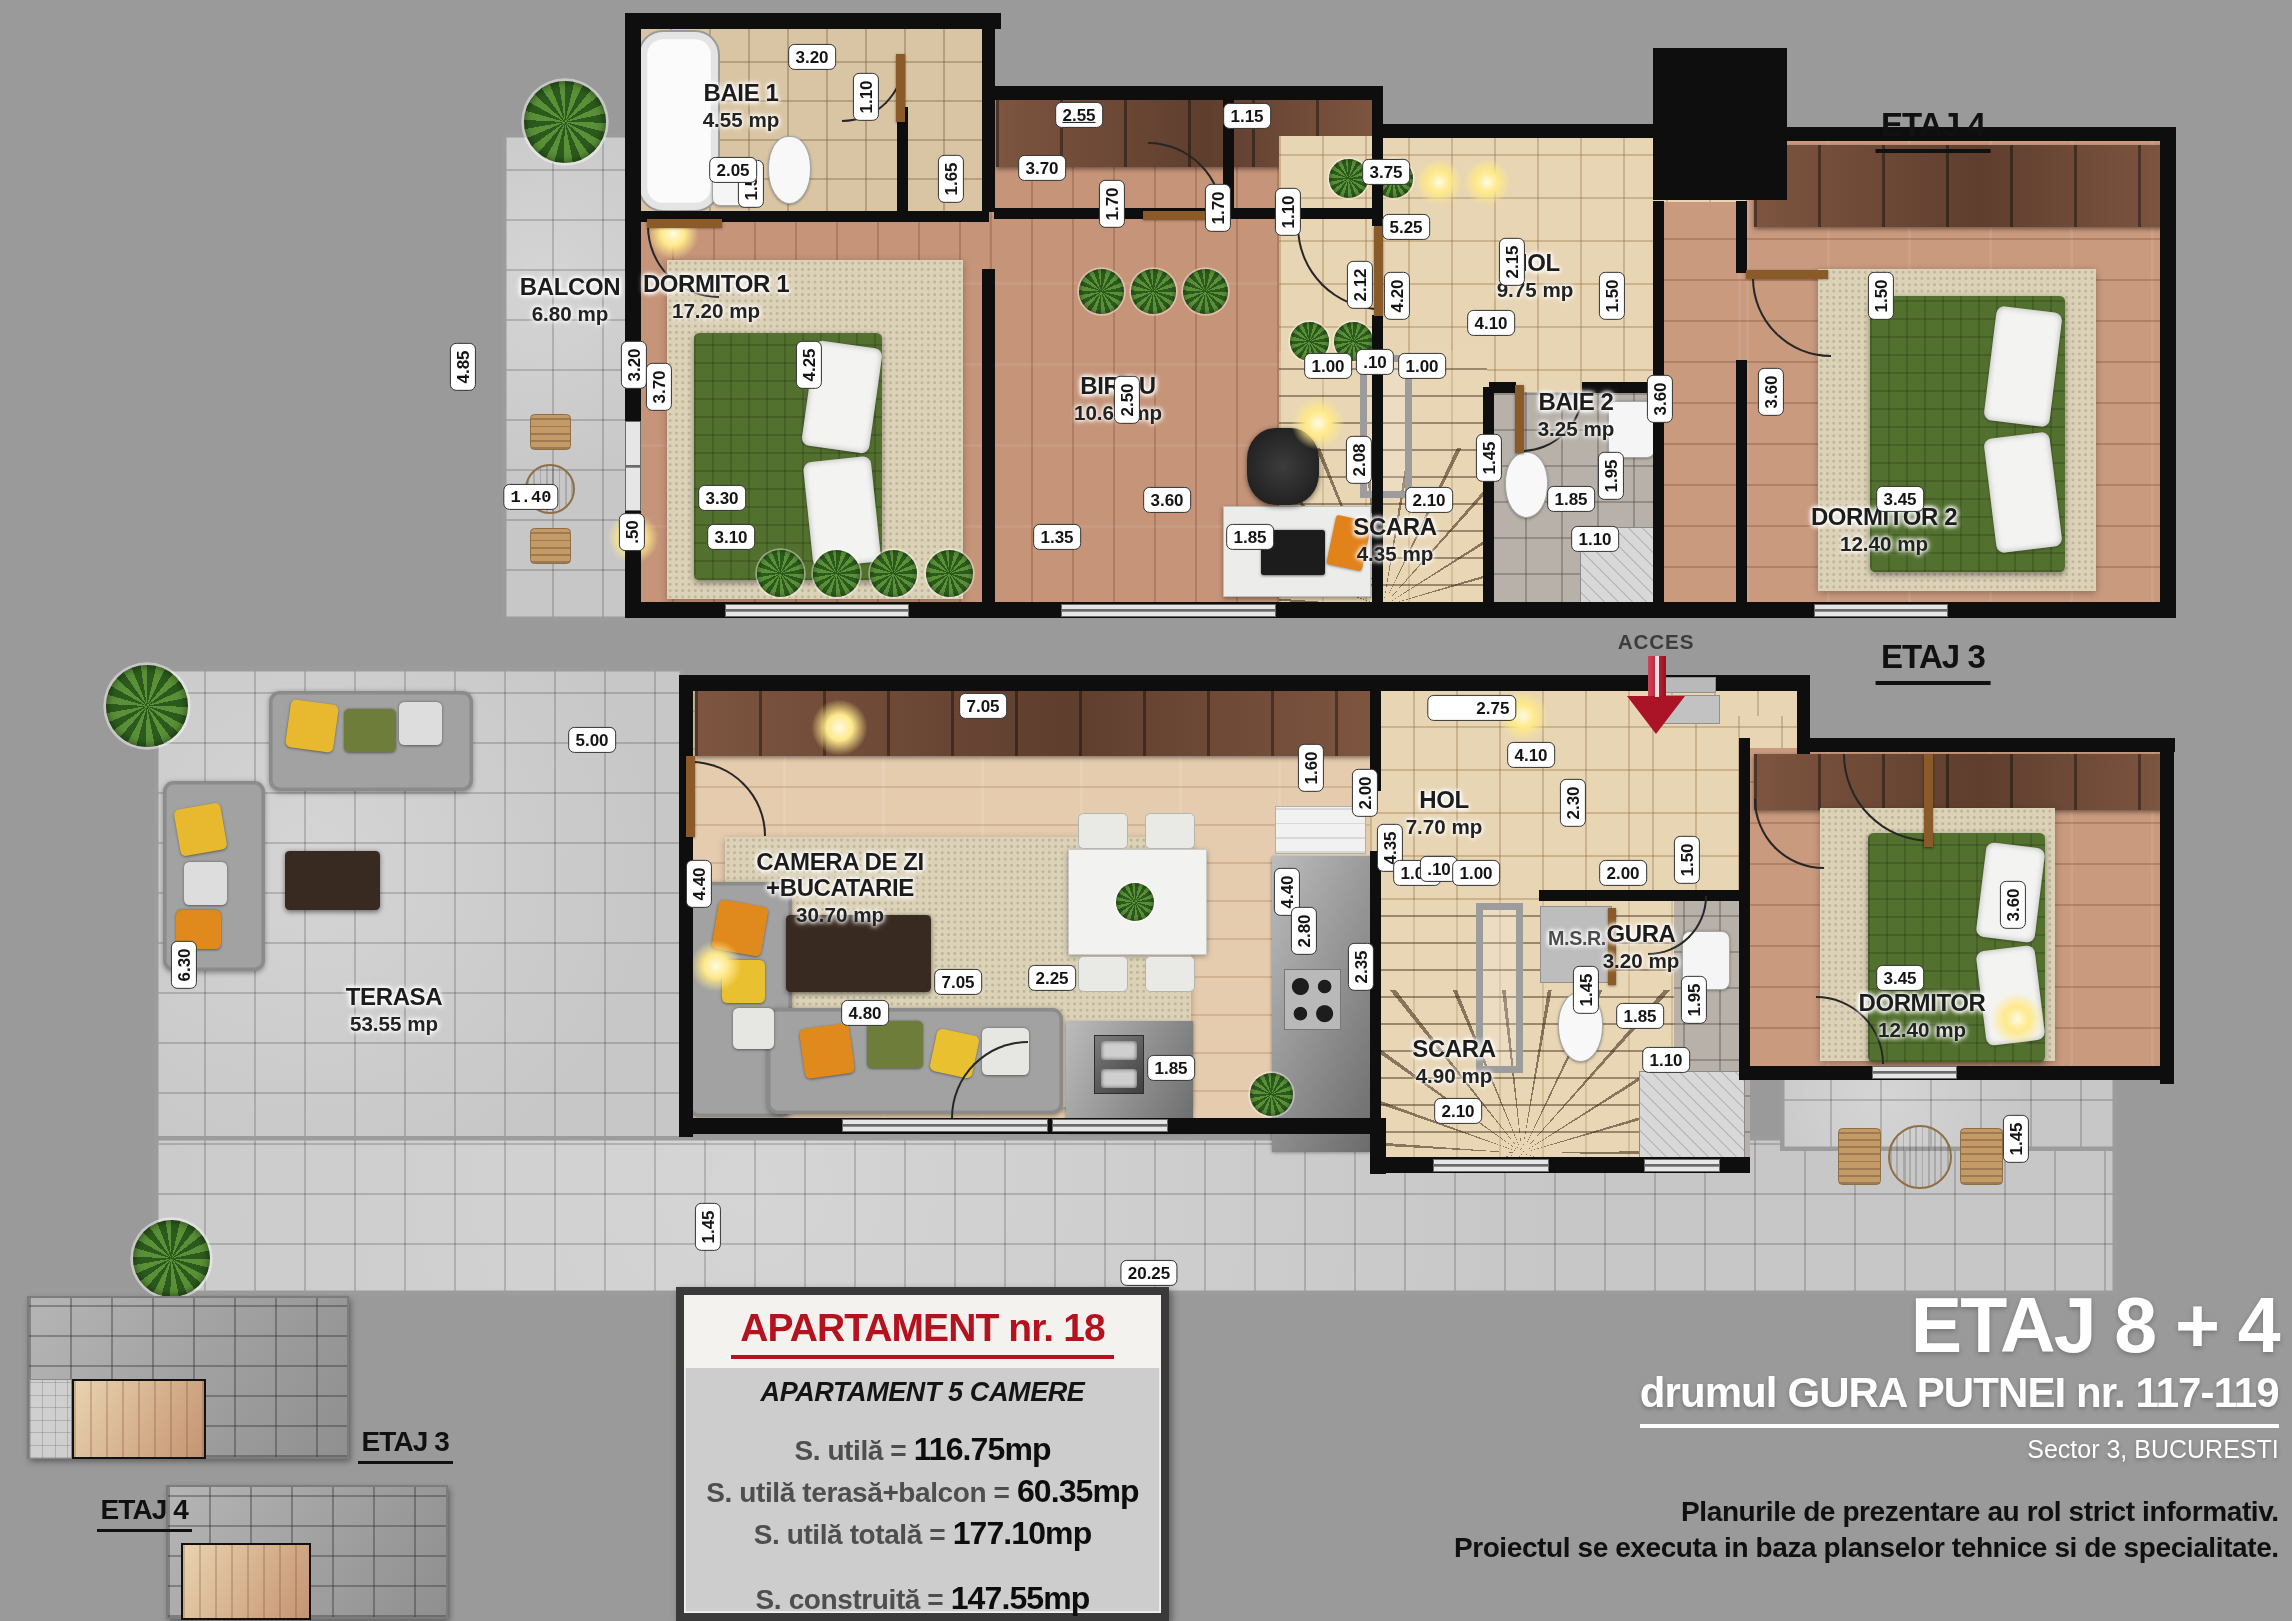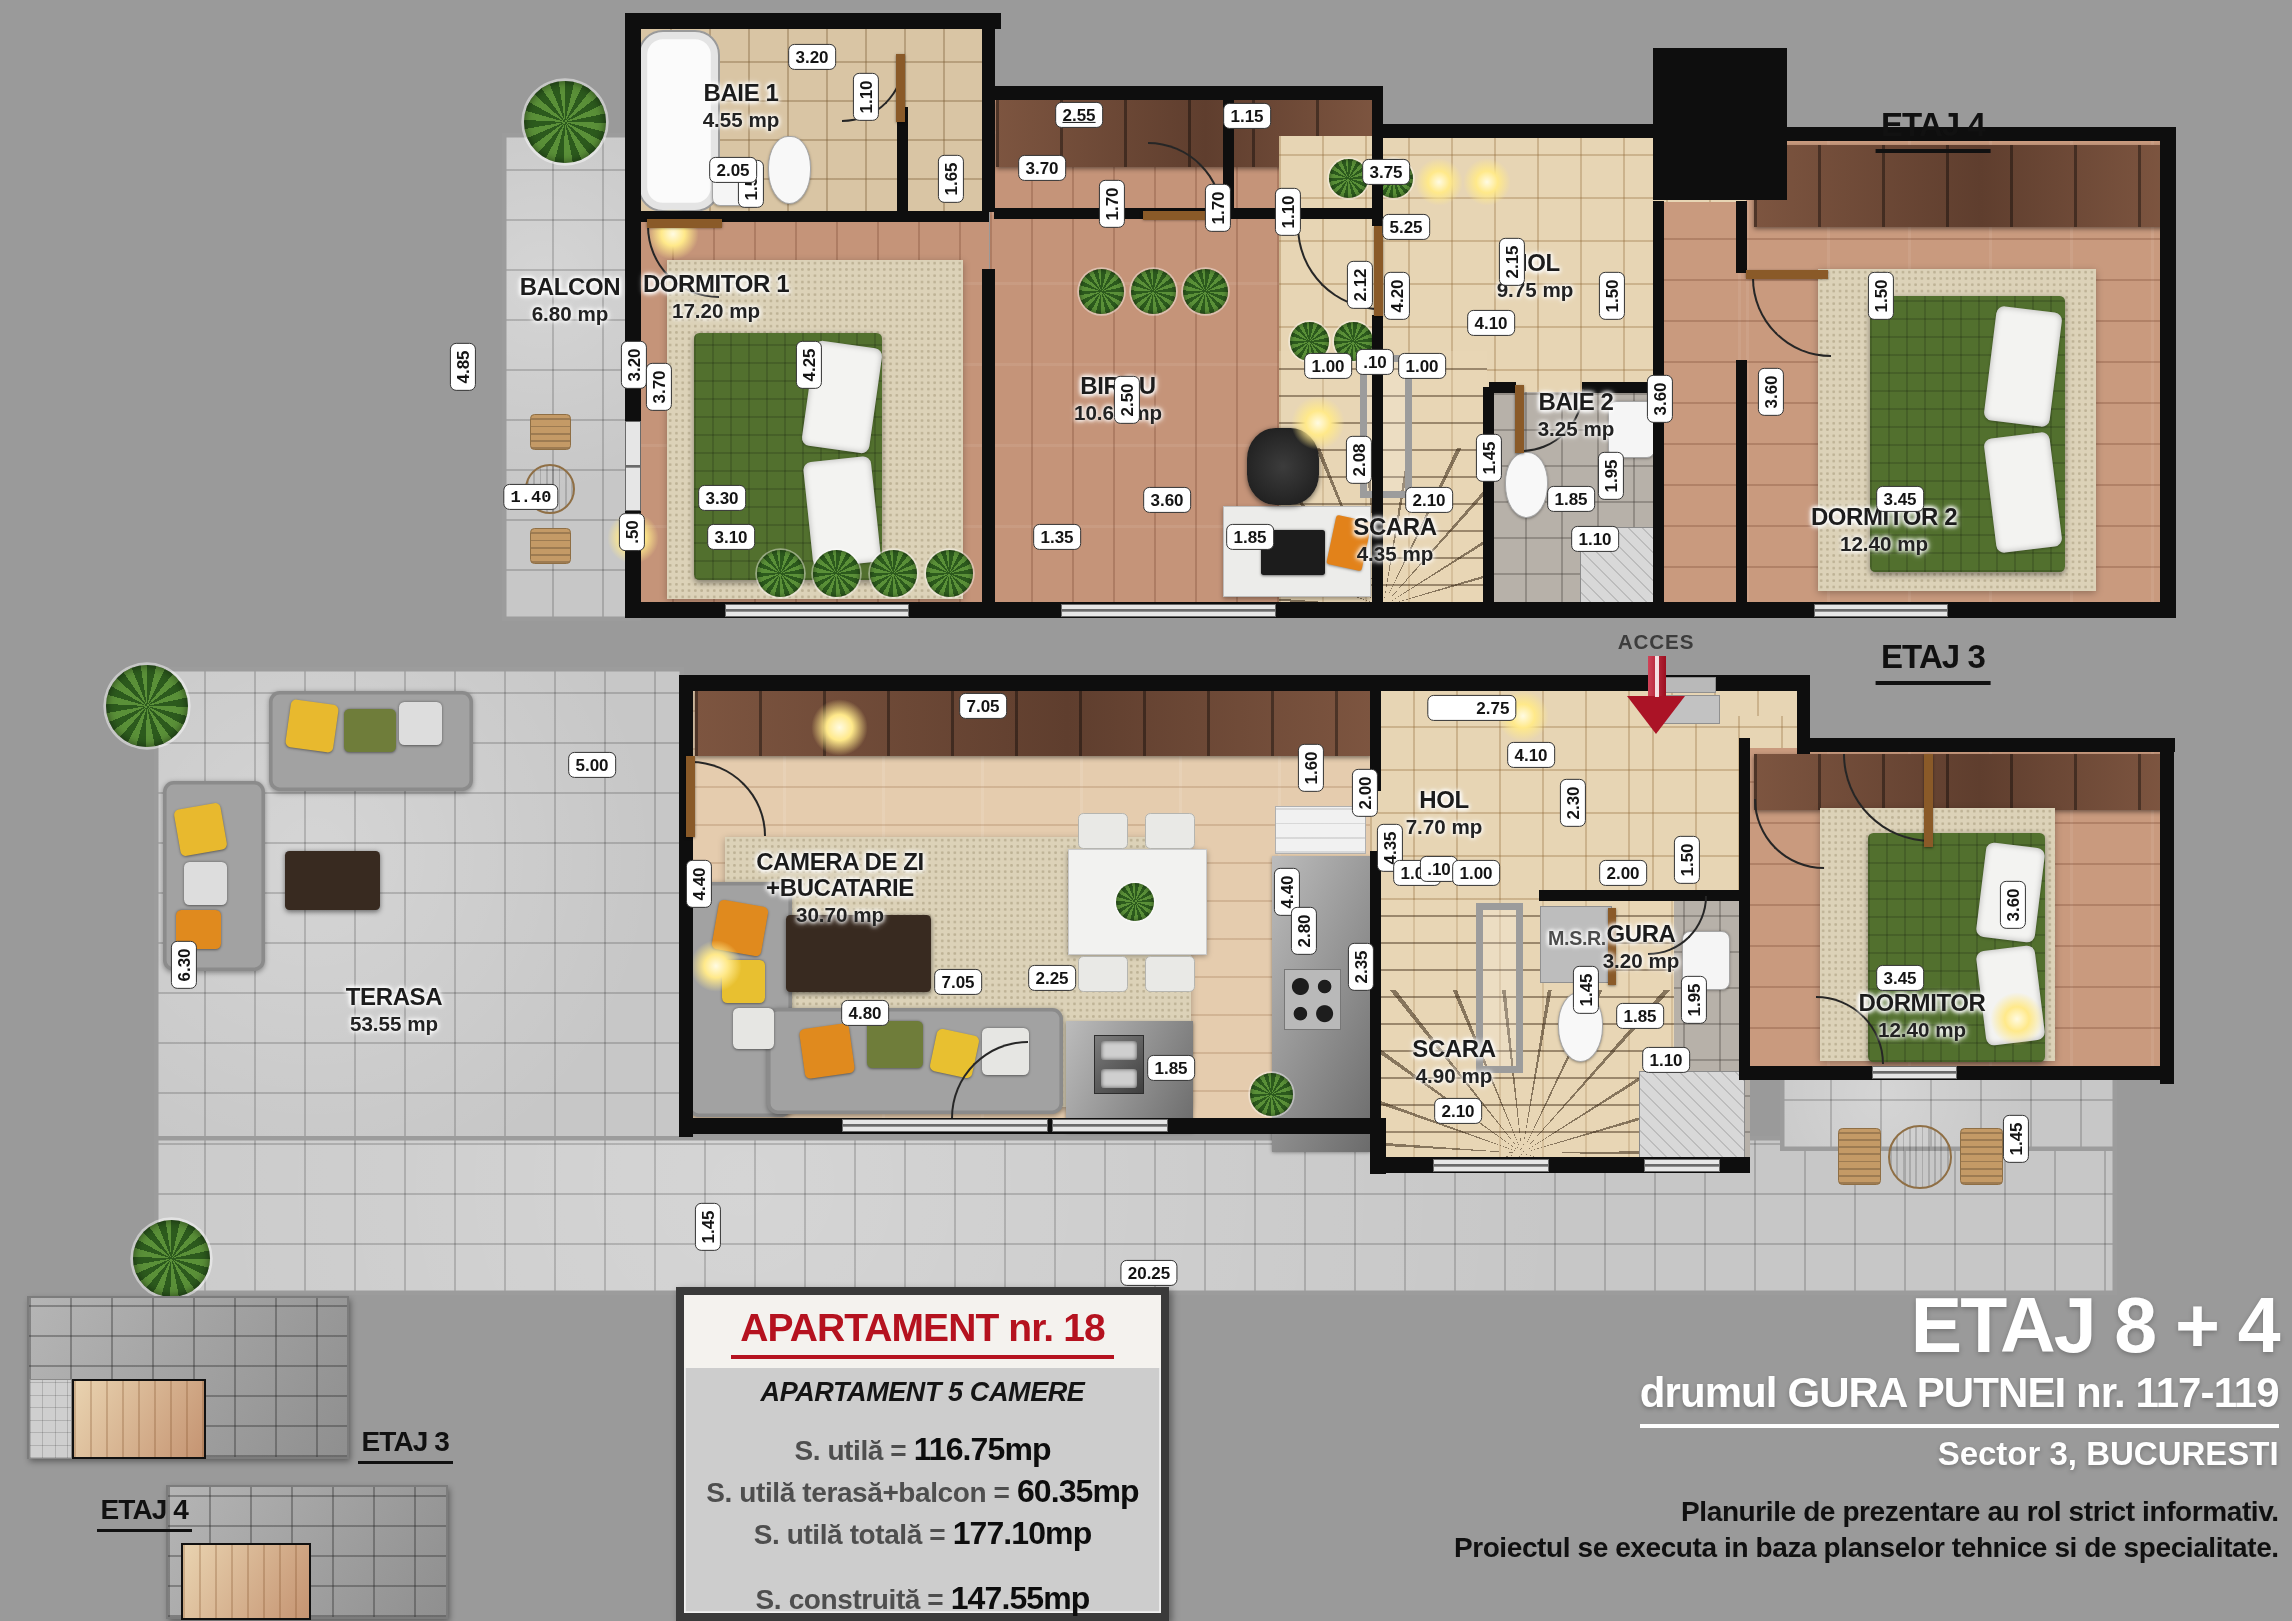--- a/index.html
+++ b/index.html
@@ -128,21 +128,21 @@
       border-bottom:4.5px solid var(--accent-red);display:inline-block;padding:0 9px 5.4px;}
   .infobox .apt-sub{text-align:center;font-style:italic;font-weight:bold;font-size:27px;color:#141414;margin-top:9px;letter-spacing:-0.4px;}
   .infobox .rows{margin-top:19.7px;text-align:center;}
   .infobox .row{font-size:28px;color:#4e4e4e;font-weight:bold;line-height:1.32;letter-spacing:-0.4px;}
   .infobox .row b{color:#0d0d0d;font-size:32px;letter-spacing:-0.9px;}
   .infobox .row.gap{margin-top:23px;}
   .addr{position:absolute;right:14.3px;top:1287px;width:1102px;text-align:right;z-index:60;}
   .addr .big{font-size:77px;font-weight:bold;color:#fff;letter-spacing:-1.8px;line-height:1.0;text-shadow:0 1.8px 5.4px rgba(0,0,0,.25);}
   .addr .street{display:inline-block;font-size:42px;font-weight:bold;color:#fff;letter-spacing:-0.9px;margin-top:5.4px;
       border-bottom:4.5px solid #fff;padding-bottom:6.3px;text-shadow:0 1.8px 4.5px rgba(0,0,0,.25);}
-  .addr .sector{font-size:33px;font-weight:bold;color:#fff;margin-top:7.2px;text-shadow:0 1.8px 4.5px rgba(0,0,0,.25);}
+  .addr .sector{font-size:25px;font-weight:normal;color:#fff;margin-top:7.2px;text-shadow:0 1.8px 4.5px rgba(0,0,0,.25);}
   .disc{position:absolute;right:14.3px;top:1494px;width:1343px;text-align:right;z-index:60;}
   .disc .line{font-size:28px;font-weight:bold;color:#101010;line-height:1.28;letter-spacing:-0.4px;}
   .mini{position:absolute;background:#a6a6a6;border:2.7px solid #7c7c7c;box-shadow:1.8px 2.7px 6.3px rgba(0,0,0,.4);
       background-image:
         repeating-linear-gradient(0deg,rgba(40,40,40,.35) 0 1.8px,transparent 1.8px 30px),
         repeating-linear-gradient(90deg,rgba(40,40,40,.35) 0 1.8px,transparent 1.8px 41px),
         linear-gradient(120deg,#b5b5b5,#8f8f8f);z-index:58;}
   .mini .hl{position:absolute;background:linear-gradient(120deg,#e3cba8,#c79b79);
       background-image:repeating-linear-gradient(90deg,rgba(120,70,30,.25) 0 1.8px,transparent 1.8px 16px),linear-gradient(120deg,#e9d3b0,#c59472);
       border:2.7px solid #111;}
@@ -504,21 +504,21 @@
         <div class="dim rot" style="left: 1361px; top: 967px;">2.35</div>
         <div class="dim" style="left: 1052px; top: 978px;">2.25</div>
         <div class="dim" style="left: 1171px; top: 1068px;">1.85</div>
         <div class="dim" style="left: 1458px; top: 1111px;">2.10</div>
         <div class="dim rot" style="left: 1586px; top: 990px;">1.45</div>
         <div class="dim" style="left: 1640px; top: 1016px;">1.85</div>
         <div class="dim rot" style="left: 1694px; top: 1000px;">1.95</div>
         <div class="dim" style="left: 1666px; top: 1060px;">1.10</div>
         <div class="dim rot" style="left: 2013px; top: 905px;">3.60</div>
         <div class="dim" style="left: 1900px; top: 978px;">3.45</div>
-        <div class="dim" style="left: 592px; top: 765px;">5.00</div>
+        <div class="dim" style="left: 592px; top: 740px;">5.00</div>
         <div class="dim rot" style="left: 184px; top: 965px;">6.30</div>
         <div class="dim rot" style="left: 708px; top: 1227px;">1.45</div>
         <div class="dim" style="left: 1149px; top: 1273px;">20.25</div>
         <div class="dim rot" style="left: 2016px; top: 1139px;">1.45</div>
       </div>
   </section>
 
   <section class="abs" style="inset:0;">
 
     <div class="mini" style="left:27px;top:1296px;width:322px;height:163px;">

